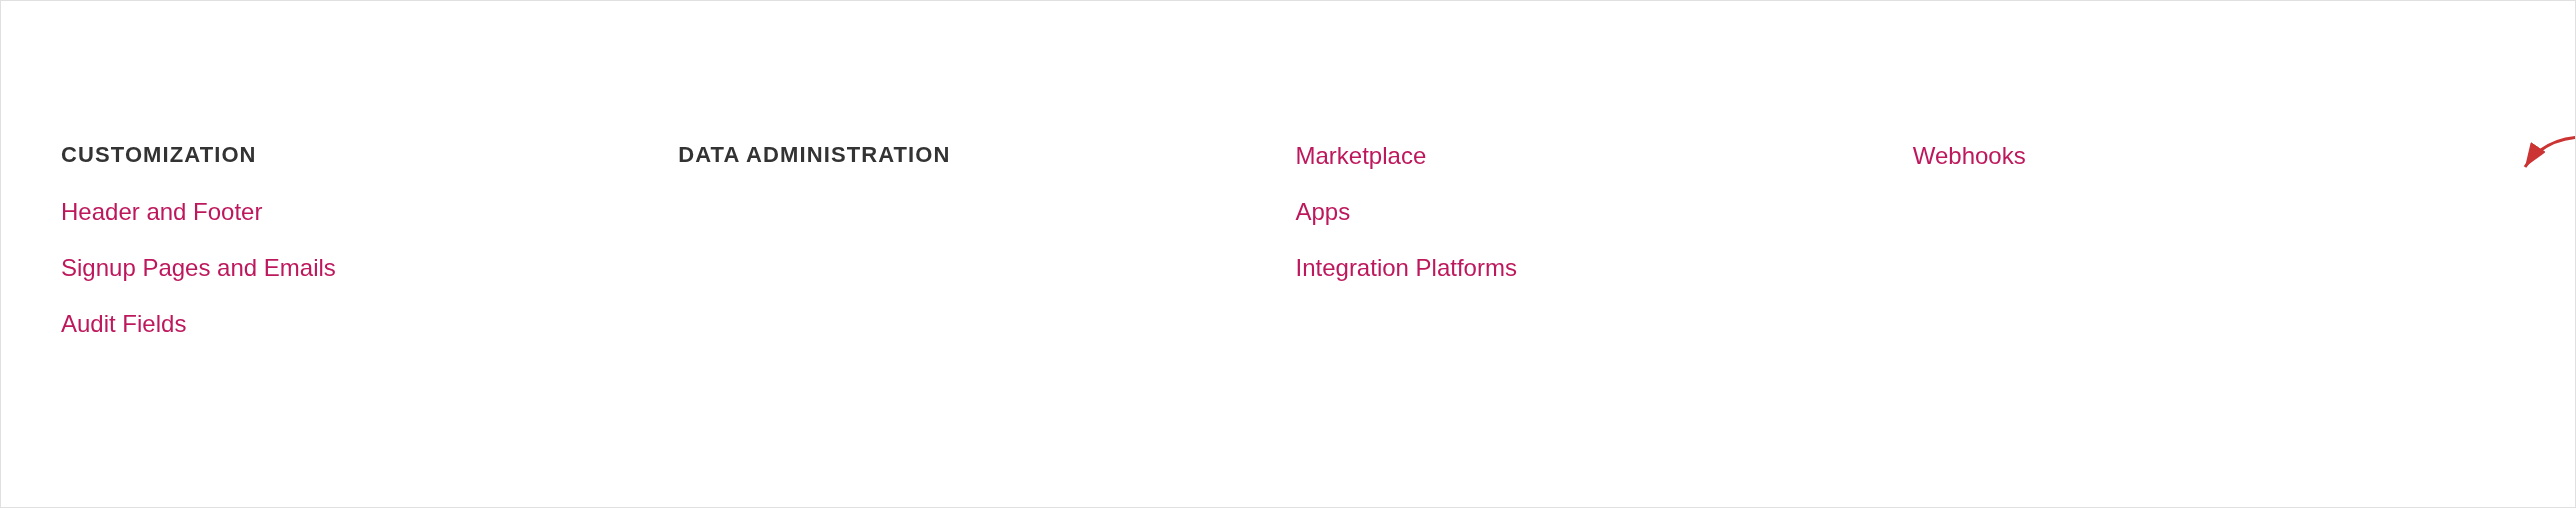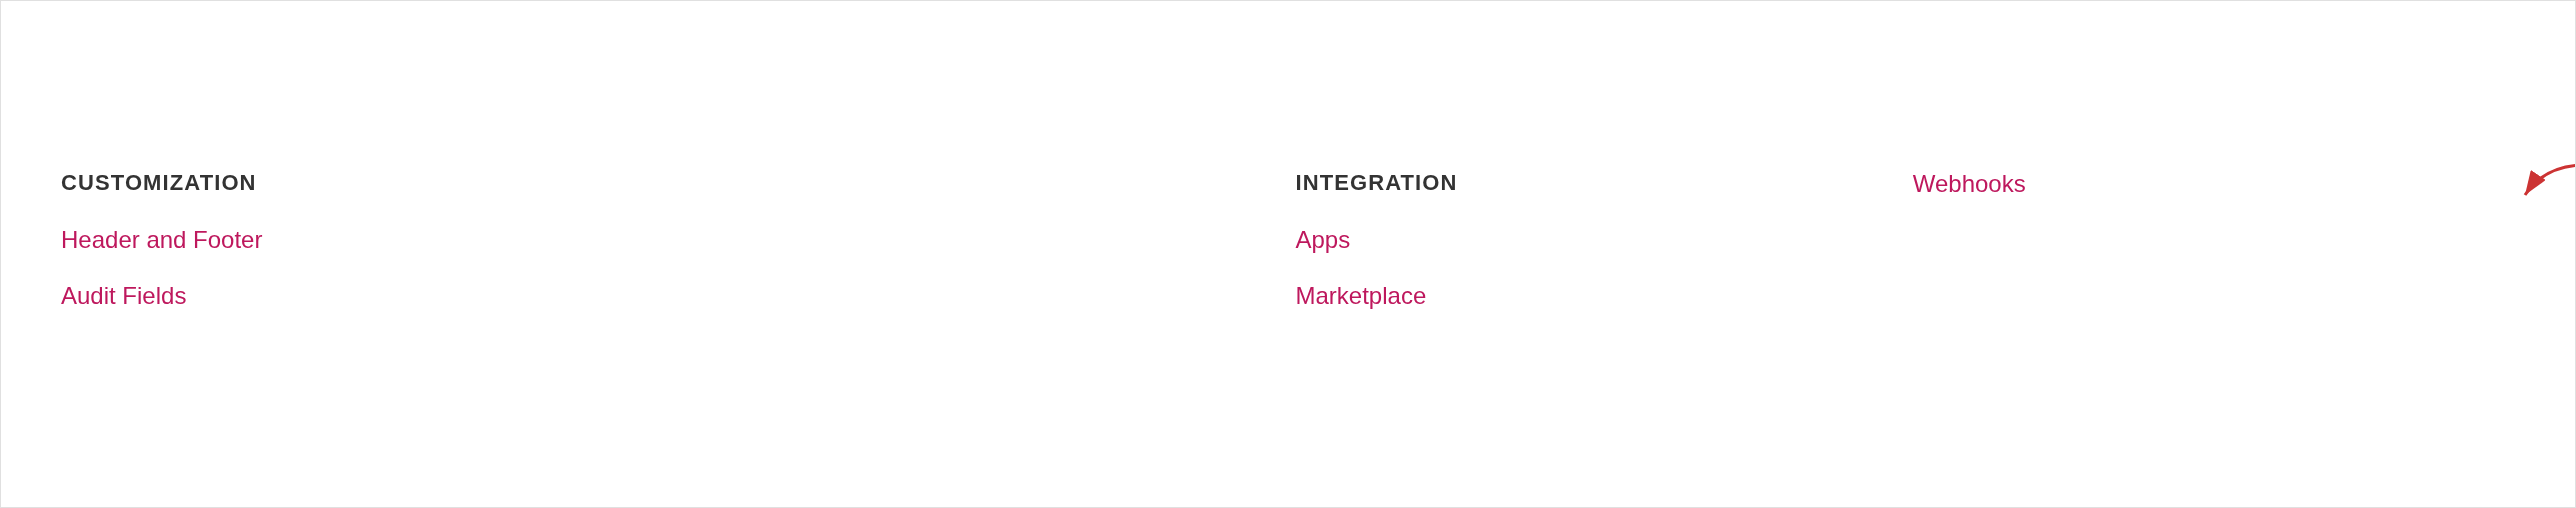--- a/index.html
+++ b/index.html
@@ -66,30 +66,32 @@
     }
   </style>
 </head>
 <body>
 
 <div class="nav-container">
 
   <div class="nav-column">
     <div class="nav-column-header">CUSTOMIZATION</div>
     <a class="nav-link">Header and Footer</a>
+    <a class="nav-link">Signup Pages and Emails</a>
     <a class="nav-link">Audit Fields</a>
   </div>
 
   <div class="nav-column">
+    <div class="nav-column-header">DATA ADMINISTRATION</div>
   </div>
 
   <div class="nav-column">
-    <div class="nav-column-header">INTEGRATION</div>
+    <a class="nav-link">Marketplace</a>
     <a class="nav-link">Apps</a>
-    <a class="nav-link">Marketplace</a>
+    <a class="nav-link">Integration Platforms</a>
   </div>
 
   <div class="nav-column">
     <div class="webhooks-container">
       <a class="nav-link">Webhooks</a>
       <svg class="arrow-annotation" viewBox="0 0 80 50" xmlns="http://www.w3.org/2000/svg">
         <defs>
           <marker id="arrowhead" markerWidth="8" markerHeight="6" refX="8" refY="3" orient="auto">
             <polygon points="0 0, 8 3, 0 6" fill="#cc3333"></polygon>
           </marker>

